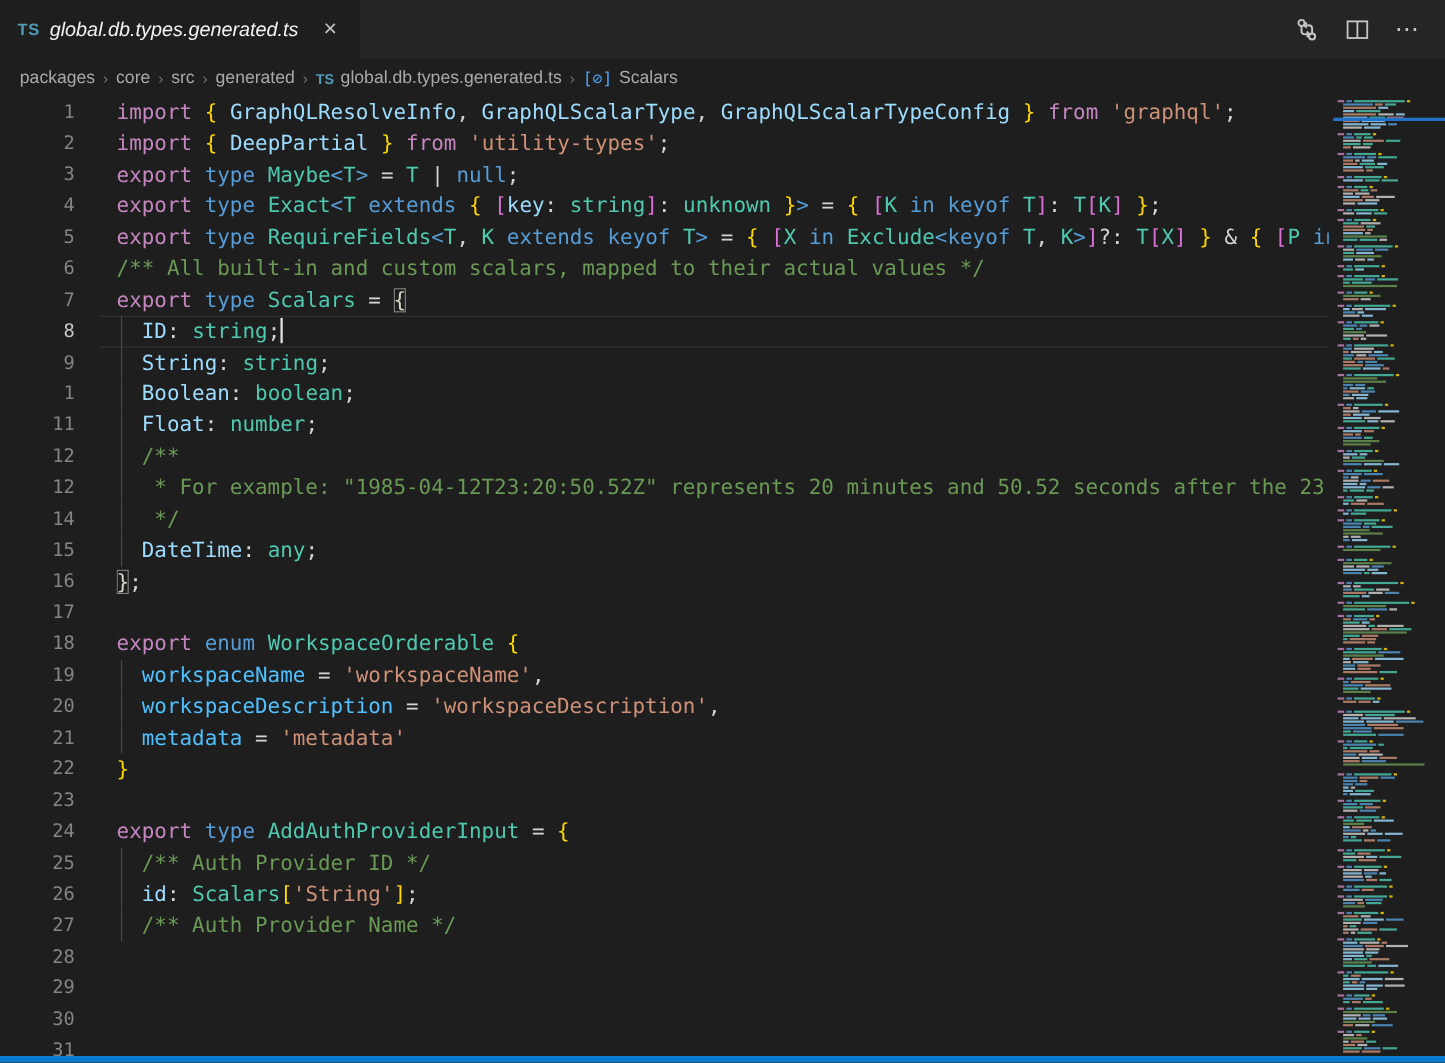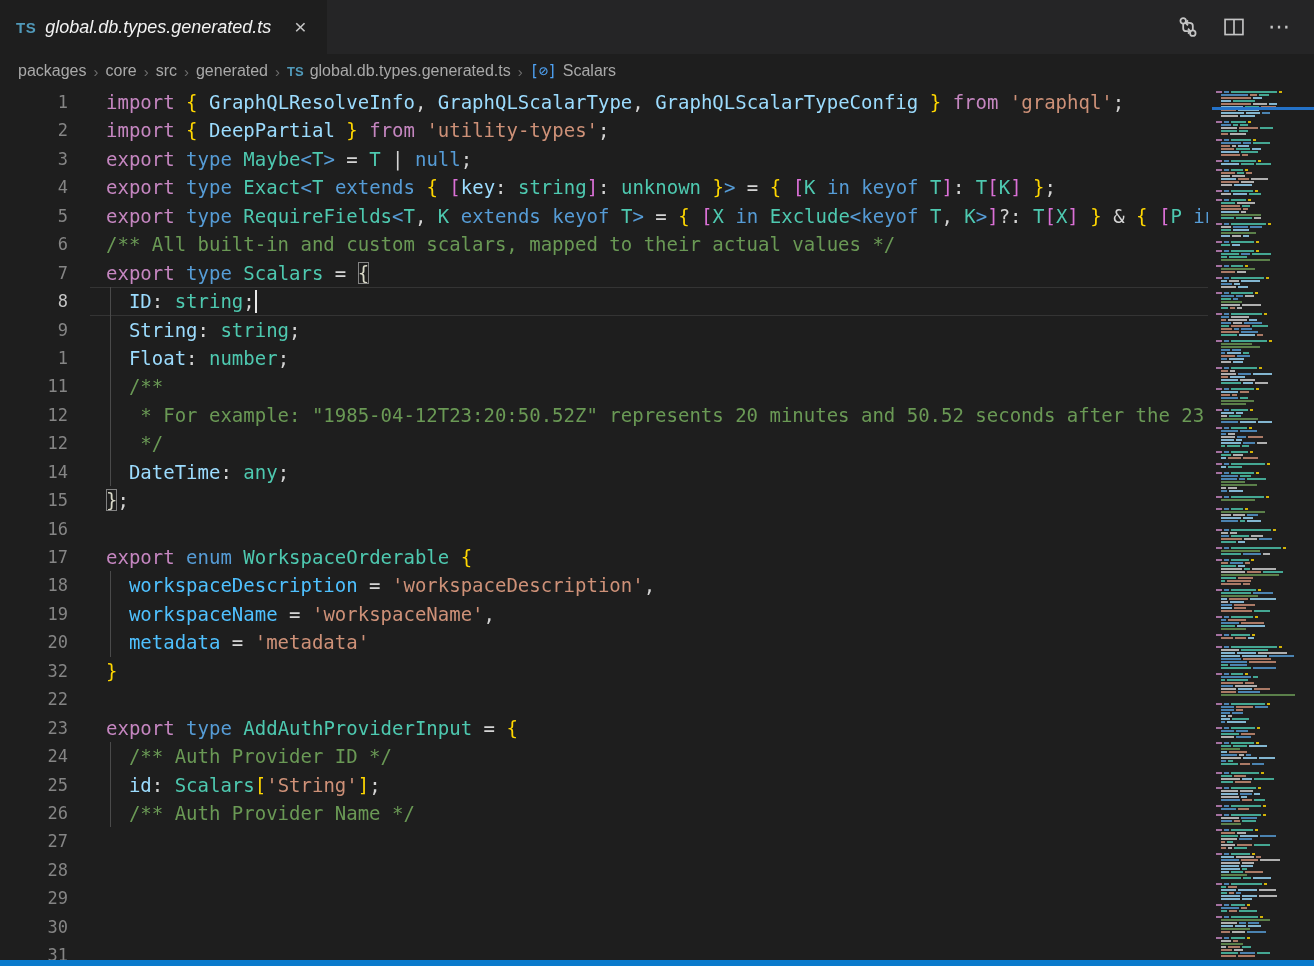--- a/index.html
+++ b/index.html
@@ -123,21 +123,21 @@
       <div class="ln">11</div>
       <div class="ln">12</div>
       <div class="ln">12</div>
       <div class="ln">14</div>
       <div class="ln">15</div>
       <div class="ln">16</div>
       <div class="ln">17</div>
       <div class="ln">18</div>
       <div class="ln">19</div>
       <div class="ln">20</div>
-      <div class="ln">32</div>
+      <div class="ln">21</div>
       <div class="ln">22</div>
       <div class="ln">23</div>
       <div class="ln">24</div>
       <div class="ln">25</div>
       <div class="ln">26</div>
       <div class="ln">27</div>
       <div class="ln">28</div>
       <div class="ln">29</div>
       <div class="ln">30</div>
       <div class="ln">31</div>
@@ -146,30 +146,31 @@
   <div class="code" id="code">
       <div class="code-line"><span style="color: rgb(197, 134, 192);">import</span><span style="color: rgb(212, 212, 212);"> </span><span style="color: rgb(255, 215, 0);">{</span><span style="color: rgb(212, 212, 212);"> </span><span style="color: rgb(156, 220, 254);">GraphQLResolveInfo</span><span style="color: rgb(212, 212, 212);">, </span><span style="color: rgb(156, 220, 254);">GraphQLScalarType</span><span style="color: rgb(212, 212, 212);">, </span><span style="color: rgb(156, 220, 254);">GraphQLScalarTypeConfig</span><span style="color: rgb(212, 212, 212);"> </span><span style="color: rgb(255, 215, 0);">}</span><span style="color: rgb(212, 212, 212);"> </span><span style="color: rgb(197, 134, 192);">from</span><span style="color: rgb(212, 212, 212);"> </span><span style="color: rgb(206, 145, 120);">'graphql'</span><span style="color: rgb(212, 212, 212);">;</span></div>
       <div class="code-line"><span style="color: rgb(197, 134, 192);">import</span><span style="color: rgb(212, 212, 212);"> </span><span style="color: rgb(255, 215, 0);">{</span><span style="color: rgb(212, 212, 212);"> </span><span style="color: rgb(156, 220, 254);">DeepPartial</span><span style="color: rgb(212, 212, 212);"> </span><span style="color: rgb(255, 215, 0);">}</span><span style="color: rgb(212, 212, 212);"> </span><span style="color: rgb(197, 134, 192);">from</span><span style="color: rgb(212, 212, 212);"> </span><span style="color: rgb(206, 145, 120);">'utility-types'</span><span style="color: rgb(212, 212, 212);">;</span></div>
       <div class="code-line"><span style="color: rgb(197, 134, 192);">export</span><span style="color: rgb(212, 212, 212);"> </span><span style="color: rgb(86, 156, 214);">type</span><span style="color: rgb(212, 212, 212);"> </span><span style="color: rgb(78, 201, 176);">Maybe</span><span style="color: rgb(86, 156, 214);">&lt;</span><span style="color: rgb(78, 201, 176);">T</span><span style="color: rgb(86, 156, 214);">&gt;</span><span style="color: rgb(212, 212, 212);"> = </span><span style="color: rgb(78, 201, 176);">T</span><span style="color: rgb(212, 212, 212);"> | </span><span style="color: rgb(86, 156, 214);">null</span><span style="color: rgb(212, 212, 212);">;</span></div>
       <div class="code-line"><span style="color: rgb(197, 134, 192);">export</span><span style="color: rgb(212, 212, 212);"> </span><span style="color: rgb(86, 156, 214);">type</span><span style="color: rgb(212, 212, 212);"> </span><span style="color: rgb(78, 201, 176);">Exact</span><span style="color: rgb(86, 156, 214);">&lt;</span><span style="color: rgb(78, 201, 176);">T</span><span style="color: rgb(212, 212, 212);"> </span><span style="color: rgb(86, 156, 214);">extends</span><span style="color: rgb(212, 212, 212);"> </span><span style="color: rgb(255, 215, 0);">{</span><span style="color: rgb(212, 212, 212);"> </span><span style="color: rgb(218, 112, 214);">[</span><span style="color: rgb(156, 220, 254);">key</span><span style="color: rgb(212, 212, 212);">: </span><span style="color: rgb(78, 201, 176);">string</span><span style="color: rgb(218, 112, 214);">]</span><span style="color: rgb(212, 212, 212);">: </span><span style="color: rgb(78, 201, 176);">unknown</span><span style="color: rgb(212, 212, 212);"> </span><span style="color: rgb(255, 215, 0);">}</span><span style="color: rgb(86, 156, 214);">&gt;</span><span style="color: rgb(212, 212, 212);"> = </span><span style="color: rgb(255, 215, 0);">{</span><span style="color: rgb(212, 212, 212);"> </span><span style="color: rgb(218, 112, 214);">[</span><span style="color: rgb(78, 201, 176);">K</span><span style="color: rgb(212, 212, 212);"> </span><span style="color: rgb(86, 156, 214);">in</span><span style="color: rgb(212, 212, 212);"> </span><span style="color: rgb(86, 156, 214);">keyof</span><span style="color: rgb(212, 212, 212);"> </span><span style="color: rgb(78, 201, 176);">T</span><span style="color: rgb(218, 112, 214);">]</span><span style="color: rgb(212, 212, 212);">: </span><span style="color: rgb(78, 201, 176);">T</span><span style="color: rgb(218, 112, 214);">[</span><span style="color: rgb(78, 201, 176);">K</span><span style="color: rgb(218, 112, 214);">]</span><span style="color: rgb(212, 212, 212);"> </span><span style="color: rgb(255, 215, 0);">}</span><span style="color: rgb(212, 212, 212);">;</span></div>
       <div class="code-line"><span style="color: rgb(197, 134, 192);">export</span><span style="color: rgb(212, 212, 212);"> </span><span style="color: rgb(86, 156, 214);">type</span><span style="color: rgb(212, 212, 212);"> </span><span style="color: rgb(78, 201, 176);">RequireFields</span><span style="color: rgb(86, 156, 214);">&lt;</span><span style="color: rgb(78, 201, 176);">T</span><span style="color: rgb(212, 212, 212);">, </span><span style="color: rgb(78, 201, 176);">K</span><span style="color: rgb(212, 212, 212);"> </span><span style="color: rgb(86, 156, 214);">extends</span><span style="color: rgb(212, 212, 212);"> </span><span style="color: rgb(86, 156, 214);">keyof</span><span style="color: rgb(212, 212, 212);"> </span><span style="color: rgb(78, 201, 176);">T</span><span style="color: rgb(86, 156, 214);">&gt;</span><span style="color: rgb(212, 212, 212);"> = </span><span style="color: rgb(255, 215, 0);">{</span><span style="color: rgb(212, 212, 212);"> </span><span style="color: rgb(218, 112, 214);">[</span><span style="color: rgb(78, 201, 176);">X</span><span style="color: rgb(212, 212, 212);"> </span><span style="color: rgb(86, 156, 214);">in</span><span style="color: rgb(212, 212, 212);"> </span><span style="color: rgb(78, 201, 176);">Exclude</span><span style="color: rgb(86, 156, 214);">&lt;</span><span style="color: rgb(86, 156, 214);">keyof</span><span style="color: rgb(212, 212, 212);"> </span><span style="color: rgb(78, 201, 176);">T</span><span style="color: rgb(212, 212, 212);">, </span><span style="color: rgb(78, 201, 176);">K</span><span style="color: rgb(86, 156, 214);">&gt;</span><span style="color: rgb(218, 112, 214);">]</span><span style="color: rgb(212, 212, 212);">?: </span><span style="color: rgb(78, 201, 176);">T</span><span style="color: rgb(218, 112, 214);">[</span><span style="color: rgb(78, 201, 176);">X</span><span style="color: rgb(218, 112, 214);">]</span><span style="color: rgb(212, 212, 212);"> </span><span style="color: rgb(255, 215, 0);">}</span><span style="color: rgb(212, 212, 212);"> &amp; </span><span style="color: rgb(255, 215, 0);">{</span><span style="color: rgb(212, 212, 212);"> </span><span style="color: rgb(218, 112, 214);">[</span><span style="color: rgb(78, 201, 176);">P</span><span style="color: rgb(212, 212, 212);"> </span><span style="color: rgb(86, 156, 214);">in</span></div>
       <div class="code-line"><span style="color: rgb(106, 153, 85);">/** All built-in and custom scalars, mapped to their actual values */</span></div>
       <div class="code-line"><span style="color: rgb(197, 134, 192);">export</span><span style="color: rgb(212, 212, 212);"> </span><span style="color: rgb(86, 156, 214);">type</span><span style="color: rgb(212, 212, 212);"> </span><span style="color: rgb(78, 201, 176);">Scalars</span><span style="color: rgb(212, 212, 212);"> = </span><span class="boxed" style="color: rgb(217, 217, 200);">{</span></div>
       <div class="code-line"><span class="guide"></span><span style="color: rgb(212, 212, 212);">  </span><span style="color: rgb(156, 220, 254);">ID</span><span style="color: rgb(212, 212, 212);">: </span><span style="color: rgb(78, 201, 176);">string</span><span style="color: rgb(212, 212, 212);">;</span><span class="cursor"></span></div>
       <div class="code-line"><span class="guide"></span><span style="color: rgb(212, 212, 212);">  </span><span style="color: rgb(156, 220, 254);">String</span><span style="color: rgb(212, 212, 212);">: </span><span style="color: rgb(78, 201, 176);">string</span><span style="color: rgb(212, 212, 212);">;</span></div>
+      <div class="code-line"><span class="guide"></span><span style="color: rgb(212, 212, 212);">  </span><span style="color: rgb(156, 220, 254);">Boolean</span><span style="color: rgb(212, 212, 212);">: </span><span style="color: rgb(78, 201, 176);">boolean</span><span style="color: rgb(212, 212, 212);">;</span></div>
       <div class="code-line"><span class="guide"></span><span style="color: rgb(212, 212, 212);">  </span><span style="color: rgb(156, 220, 254);">Float</span><span style="color: rgb(212, 212, 212);">: </span><span style="color: rgb(78, 201, 176);">number</span><span style="color: rgb(212, 212, 212);">;</span></div>
       <div class="code-line"><span class="guide"></span><span style="color: rgb(212, 212, 212);">  </span><span style="color: rgb(106, 153, 85);">/**</span></div>
       <div class="code-line"><span class="guide"></span><span style="color: rgb(106, 153, 85);">   * For example: "1985-04-12T23:20:50.52Z" represents 20 minutes and 50.52 seconds after the 23</span></div>
       <div class="code-line"><span class="guide"></span><span style="color: rgb(106, 153, 85);">   */</span></div>
       <div class="code-line"><span class="guide"></span><span style="color: rgb(212, 212, 212);">  </span><span style="color: rgb(156, 220, 254);">DateTime</span><span style="color: rgb(212, 212, 212);">: </span><span style="color: rgb(78, 201, 176);">any</span><span style="color: rgb(212, 212, 212);">;</span></div>
       <div class="code-line"><span class="boxed" style="color: rgb(217, 217, 200);">}</span><span style="color: rgb(212, 212, 212);">;</span></div>
       <div class="code-line"></div>
       <div class="code-line"><span style="color: rgb(197, 134, 192);">export</span><span style="color: rgb(212, 212, 212);"> </span><span style="color: rgb(86, 156, 214);">enum</span><span style="color: rgb(212, 212, 212);"> </span><span style="color: rgb(78, 201, 176);">WorkspaceOrderable</span><span style="color: rgb(212, 212, 212);"> </span><span style="color: rgb(255, 215, 0);">{</span></div>
+      <div class="code-line"><span class="guide"></span><span style="color: rgb(212, 212, 212);">  </span><span style="color: rgb(79, 193, 255);">workspaceName</span><span style="color: rgb(212, 212, 212);"> = </span><span style="color: rgb(206, 145, 120);">'workspaceName'</span><span style="color: rgb(212, 212, 212);">,</span></div>
       <div class="code-line"><span class="guide"></span><span style="color: rgb(212, 212, 212);">  </span><span style="color: rgb(79, 193, 255);">workspaceDescription</span><span style="color: rgb(212, 212, 212);"> = </span><span style="color: rgb(206, 145, 120);">'workspaceDescription'</span><span style="color: rgb(212, 212, 212);">,</span></div>
-      <div class="code-line"><span class="guide"></span><span style="color: rgb(212, 212, 212);">  </span><span style="color: rgb(79, 193, 255);">workspaceName</span><span style="color: rgb(212, 212, 212);"> = </span><span style="color: rgb(206, 145, 120);">'workspaceName'</span><span style="color: rgb(212, 212, 212);">,</span></div>
       <div class="code-line"><span class="guide"></span><span style="color: rgb(212, 212, 212);">  </span><span style="color: rgb(79, 193, 255);">metadata</span><span style="color: rgb(212, 212, 212);"> = </span><span style="color: rgb(206, 145, 120);">'metadata'</span></div>
       <div class="code-line"><span style="color: rgb(255, 215, 0);">}</span></div>
       <div class="code-line"></div>
       <div class="code-line"><span style="color: rgb(197, 134, 192);">export</span><span style="color: rgb(212, 212, 212);"> </span><span style="color: rgb(86, 156, 214);">type</span><span style="color: rgb(212, 212, 212);"> </span><span style="color: rgb(78, 201, 176);">AddAuthProviderInput</span><span style="color: rgb(212, 212, 212);"> = </span><span style="color: rgb(255, 215, 0);">{</span></div>
       <div class="code-line"><span class="guide"></span><span style="color: rgb(212, 212, 212);">  </span><span style="color: rgb(106, 153, 85);">/** Auth Provider ID */</span></div>
       <div class="code-line"><span class="guide"></span><span style="color: rgb(212, 212, 212);">  </span><span style="color: rgb(156, 220, 254);">id</span><span style="color: rgb(212, 212, 212);">: </span><span style="color: rgb(78, 201, 176);">Scalars</span><span style="color: rgb(255, 215, 0);">[</span><span style="color: rgb(206, 145, 120);">'String'</span><span style="color: rgb(255, 215, 0);">]</span><span style="color: rgb(212, 212, 212);">;</span></div>
       <div class="code-line"><span class="guide"></span><span style="color: rgb(212, 212, 212);">  </span><span style="color: rgb(106, 153, 85);">/** Auth Provider Name */</span></div>
     </div>
   <div class="minimap" id="minimap">
       <div class="mm-row" style="top: 3px;">

